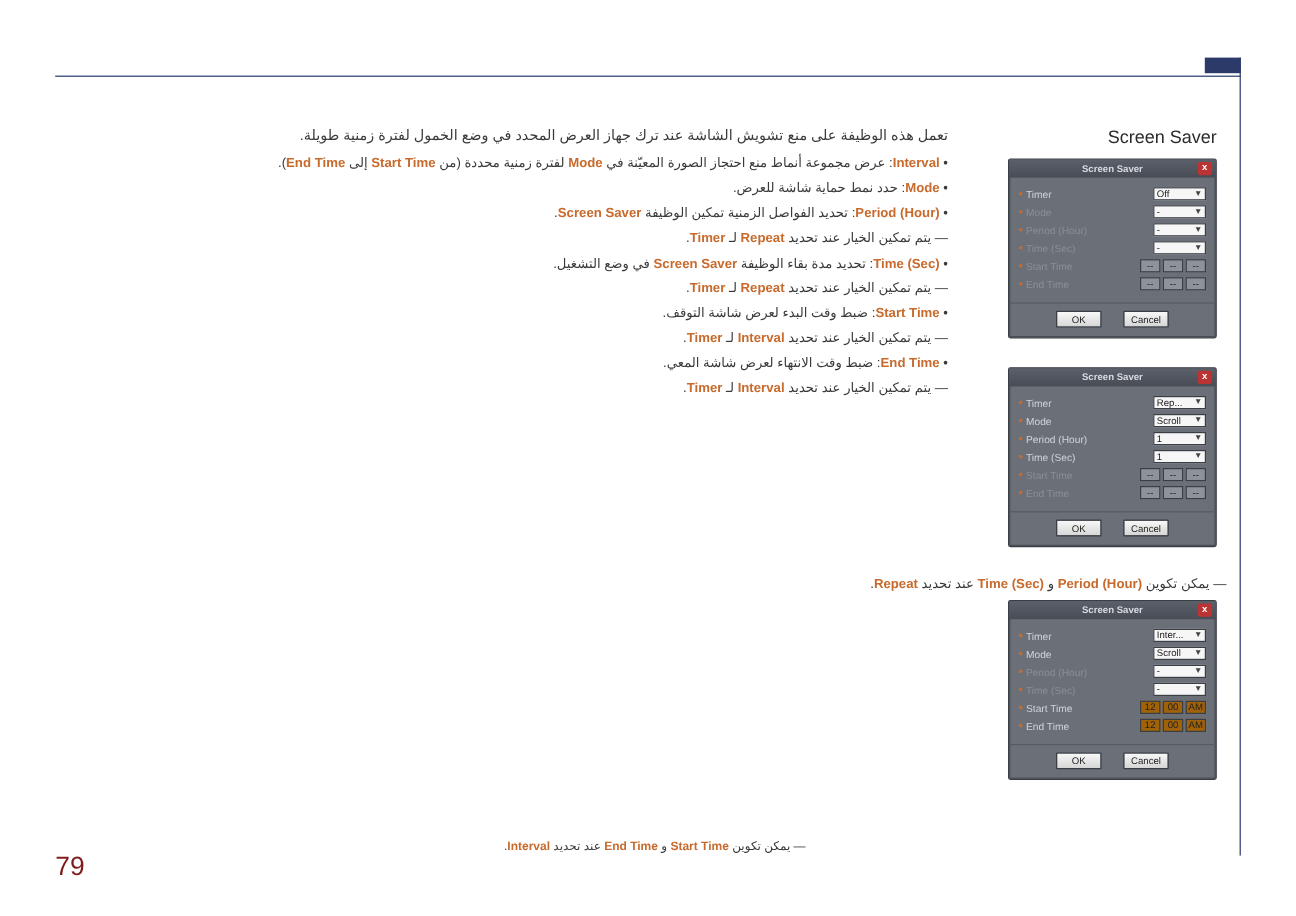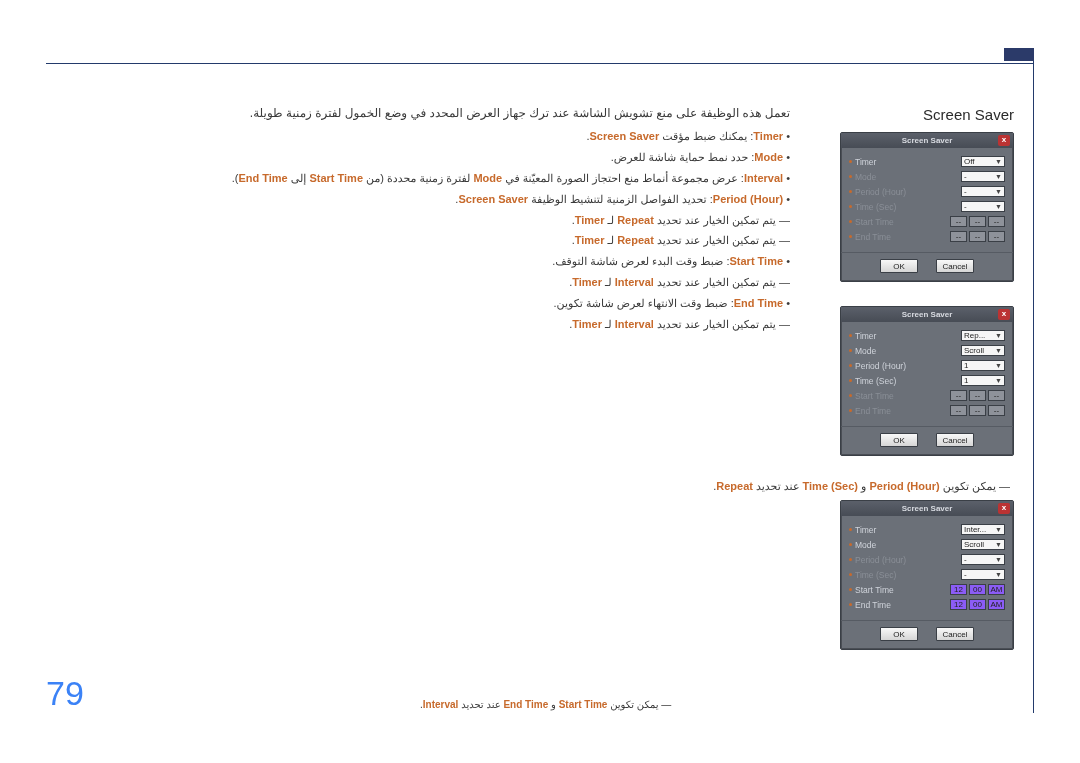--- a/index.html
+++ b/index.html
@@ -16,39 +16,39 @@
   }
   .right-rule {
     position: absolute; top: 48px; right: 46px; bottom: 50px;
     border-right: 1px solid #233a6b;
   }
   .accent {
     position: absolute; top: 48px; right: 46px; width: 30px; height: 13px;
     background: #2b3a69;
   }
   .page-num {
-    position: absolute; left: 46px; bottom: 50px;
-    font-size: 34px; color: #3b82f6; font-weight: 300;
+    position: absolute; left: 46px; bottom: 28px;
+    font-size: 22px; color: #7f1d1d; font-weight: 300;
   }
   .page-title {
     position: absolute; top: 106px; right: 66px; font-size: 15px; color: #2b2b2b;
   }
   .intro {
     position: absolute; top: 106px; left: 60px; right: 290px;
     text-align: right; font-size: 12px; color: #3a3a3a; direction: rtl;
   }
   .bullets {
     position: absolute; top: 126px; left: 60px; right: 290px;
     text-align: right; font-size: 11px; color: #3a3a3a; direction: rtl;
     line-height: 1.9;
   }
   .kw { color: #c76a2c; font-weight: 600; }
   .sub { direction: rtl; }
   .note1 {
-    position: absolute; top: 480px; right: 70px; left: 420px;
+    position: absolute; top: 480px; right: 58px; left: 420px;
     text-align: right; font-size: 11px; direction: rtl; color:#3a3a3a;
   }
   .note2 {
     position: absolute; top: 674px; right: 66px; left: 420px;
     text-align: left; font-size: 10px; direction: rtl; color:#3a3a3a;margin-top:25px;
   }
   
   .dialog {
     position: absolute; right: 66px; width: 174px;
     background: #6b7078;
@@ -73,21 +73,21 @@
   .bul { width:3px;height:3px;background:#c76a2c;border-radius:50%; display:inline-block;}
   .disabled { color:#8a8f97; }
   .val-sel {
     background:#f6f6f6; color:#222; min-width:44px; height:11px;
     display:flex; align-items:center; justify-content:space-between;
     padding:0 2px; border:1px solid #3a3f46; font-size:8px;
   }
   .val-sel .arr { font-size:7px; color:#444; }
   .time-fields { display:flex; gap:2px; }
   .tf {
-    background:#8b5cf6; color:#222; width:17px; height:11px;
+    background:#a16207; color:#222; width:17px; height:11px;
     border:1px solid #3a3f46; display:flex; align-items:center;
     justify-content:center; font-size:8px;
   }
   .tf.disabled-bg { background:#8e929a; }
   .dialog .footer {
     display:flex; gap:18px; justify-content:center; padding:6px 0 8px 0;
     border-top:1px solid #565b63; margin-top:4px;
   }
   .btn {
     background:linear-gradient(#f8f8f8,#d6d6d6); color:#222;
@@ -101,29 +101,29 @@
 
 <div class="top-rule"></div>
 <div class="right-rule"></div>
 <div class="accent"></div>
 <div class="page-num">79</div>
 <div class="page-title">Screen Saver</div>
 
 <div class="intro">تعمل هذه الوظيفة على منع تشويش الشاشة عند ترك جهاز العرض المحدد في وضع الخمول لفترة زمنية طويلة.</div>
 
 <div class="bullets">
-  <div>• <span class="kw">Timer</span><span>: يمكنك ضبط مؤقت </span><span class="kw">Screen Saver</span><span>.</span></div>
+  <div>• <span class="kw">Interval</span><span>: عرض مجموعة أنماط منع احتجاز الصورة المعيّنة في </span><span class="kw">Mode</span><span> لفترة زمنية محددة (من </span><span class="kw">Start Time</span><span> إلى </span><span class="kw">End Time</span><span>).</span></div>
   <div>• <span class="kw">Mode</span><span>: حدد نمط حماية شاشة للعرض.</span></div>
-  <div>• <span class="kw">Interval</span><span>: عرض مجموعة أنماط منع احتجاز الصورة المعيّنة في </span><span class="kw">Mode</span><span> لفترة زمنية محددة (من </span><span class="kw">Start Time</span><span> إلى </span><span class="kw">End Time</span><span>).</span></div>
-  <div>• <span class="kw">Period (Hour)</span><span>: تحديد الفواصل الزمنية لتنشيط الوظيفة </span><span class="kw">Screen Saver</span><span>.</span></div>
+  <div>• <span class="kw">Period (Hour)</span><span>: تحديد الفواصل الزمنية تمكين الوظيفة </span><span class="kw">Screen Saver</span><span>.</span></div>
   <div class="sub"><span>― يتم تمكين الخيار عند تحديد </span><span class="kw">Repeat</span><span> لـ </span><span class="kw">Timer</span><span>.</span></div>
+  <div>• <span class="kw">Time (Sec)</span><span>: تحديد مدة بقاء الوظيفة </span><span class="kw">Screen Saver</span><span> في وضع التشغيل.</span></div>
   <div class="sub"><span>― يتم تمكين الخيار عند تحديد </span><span class="kw">Repeat</span><span> لـ </span><span class="kw">Timer</span><span>.</span></div>
   <div>• <span class="kw">Start Time</span><span>: ضبط وقت البدء لعرض شاشة التوقف.</span></div>
   <div class="sub"><span>― يتم تمكين الخيار عند تحديد </span><span class="kw">Interval</span><span> لـ </span><span class="kw">Timer</span><span>.</span></div>
-  <div>• <span class="kw">End Time</span><span>: ضبط وقت الانتهاء لعرض شاشة تكوين.</span></div>
+  <div>• <span class="kw">End Time</span><span>: ضبط وقت الانتهاء لعرض شاشة المعي.</span></div>
   <div class="sub"><span>― يتم تمكين الخيار عند تحديد </span><span class="kw">Interval</span><span> لـ </span><span class="kw">Timer</span><span>.</span></div>
 </div>
 
 <div class="note1"><span>― يمكن تكوين </span><span class="kw">Period (Hour)</span><span> و </span><span class="kw">Time (Sec)</span><span> عند تحديد </span><span class="kw">Repeat</span><span>.</span></div>
 <div class="note2"><span>― يمكن تكوين </span><span class="kw">Start Time</span><span> و </span><span class="kw">End Time</span><span> عند تحديد </span><span class="kw">Interval</span><span>.</span></div>
 
 <div class="dialog" style="top:132px;">
   <div class="titlebar">
     <span>Screen Saver</span>
     <div class="closex">x</div>

